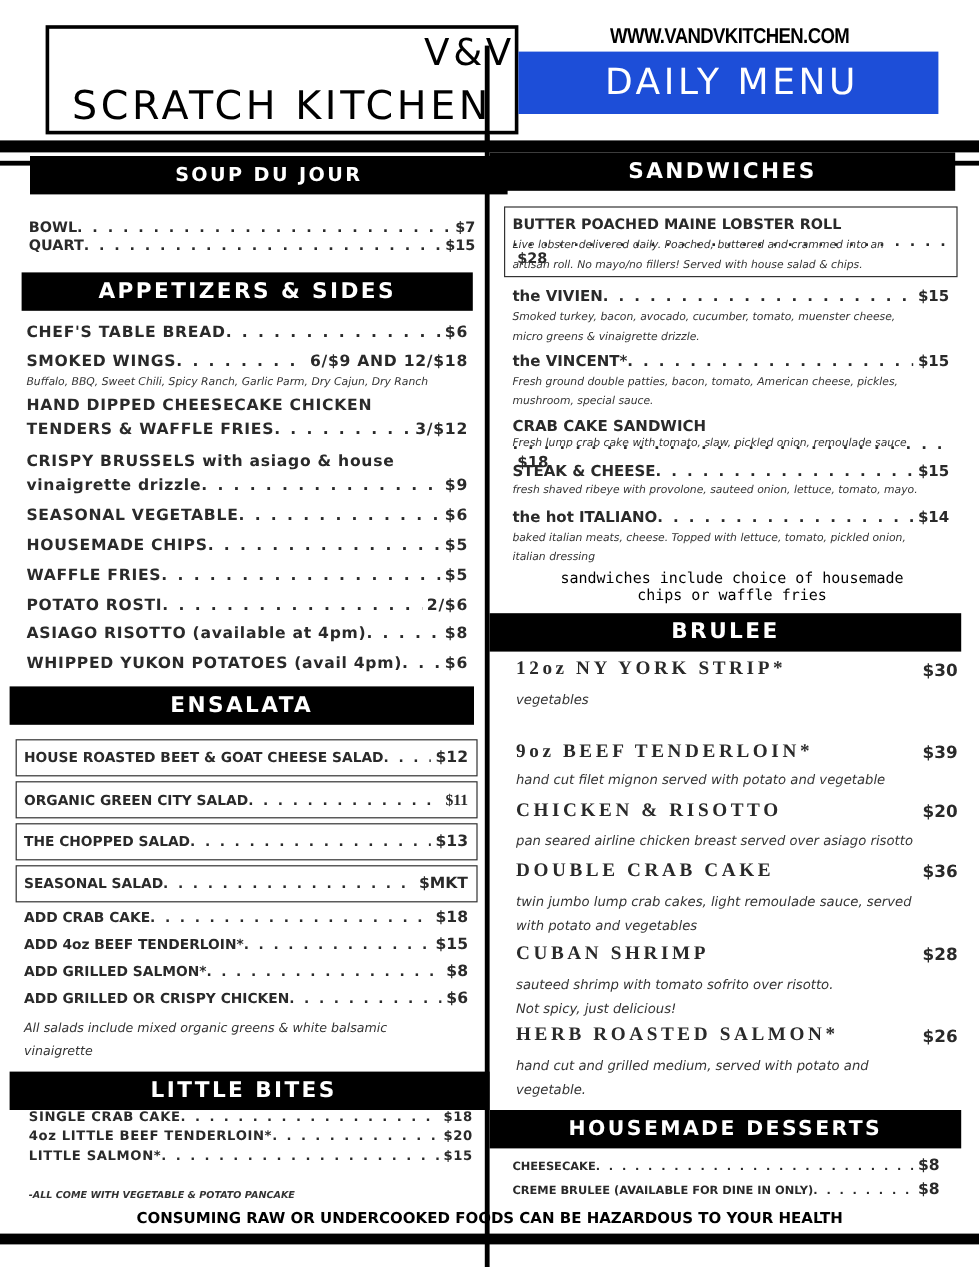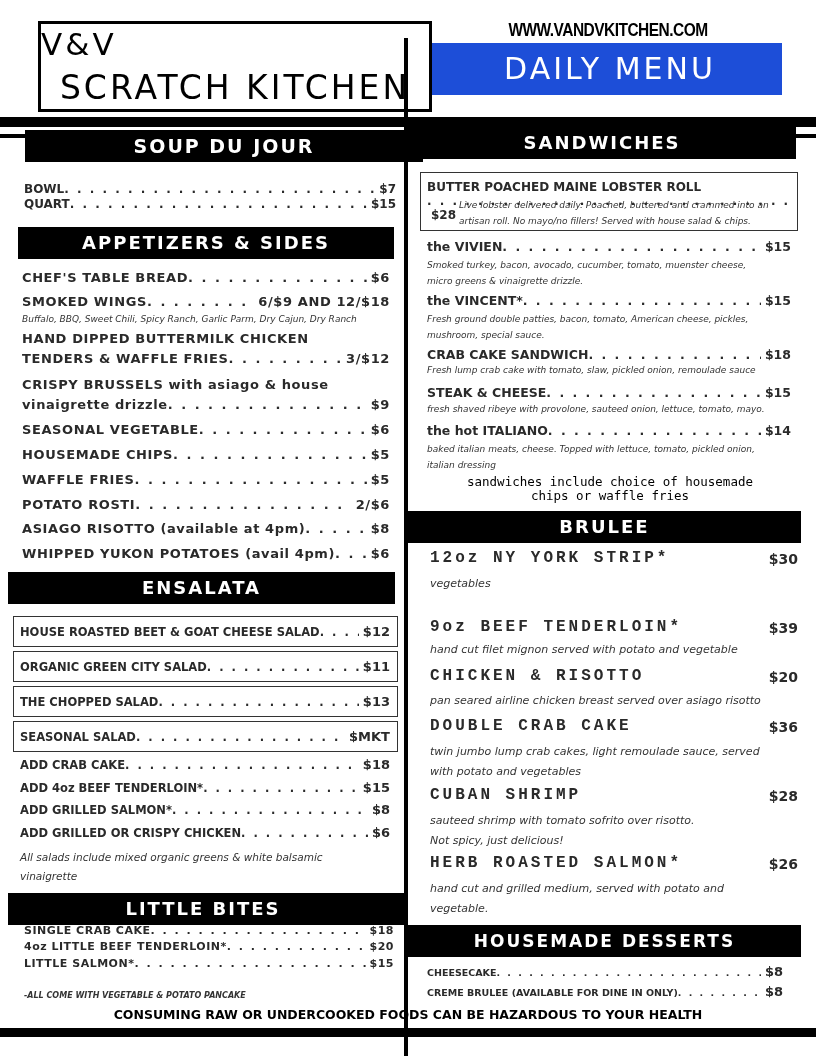--- a/index.html
+++ b/index.html
@@ -7,41 +7,41 @@
   body { position: relative; font-family: "DejaVu Sans", sans-serif; color: #222; }
 
   .abs { position: absolute; }
 
   
   .hline { position: absolute; left: 0; width: 816px; background: #000; }
   .vline { position: absolute; background: #000; }
 
   
   .title-box { left: 38px; top: 21px; width: 394px; height: 91px; border: 3px solid #000; background: #fff; }
-  .title-line1 { position: absolute; left: 0; right: 0; top: 2px; text-align: left; font-family: "DejaVu Sans", sans-serif; font-size: 31px; letter-spacing: 3px; color: #000; }
+  .title-line1 { position: absolute; left: 0; right: 0; top: 2px; text-align: right; font-family: "DejaVu Sans", sans-serif; font-size: 31px; letter-spacing: 3px; color: #000; }
   .title-line2 { position: absolute; left: 0; right: 0; top: 44px; text-align: center; font-family: "DejaVu Sans", sans-serif; font-size: 33px; letter-spacing: 3px; color: #000; white-space: nowrap; }
 
   .website { left: 432px; top: 20px; width: 352px; text-align: center; font-family: "Liberation Sans", sans-serif; font-weight: bold; font-size: 18px; letter-spacing: -0.6px; color: #000; transform: scaleX(0.86); }
   .daily-bar { left: 432px; top: 43px; width: 350px; height: 52px; background: #1d4ed8; color: #fff; text-align: center; font-size: 30px; letter-spacing: 3px; line-height: 52px; padding-left: 6px; }
 
   
   .sec-head { position: absolute; background: #000; color: #fff; text-align: center; font-family: "DejaVu Sans", sans-serif; font-weight: bold; letter-spacing: 2px; }
 
   
   .row { position: absolute; display: flex; align-items: baseline; white-space: nowrap; overflow: hidden; font-family: "DejaVu Sans", sans-serif; font-weight: bold; color: #2a2a2a; }
   .row .name { flex: 0 0 auto; }
   .row .dots { flex: 1 1 auto; overflow: hidden; white-space: nowrap; letter-spacing: 2px; }
   .row .dots::after { content: ". . . . . . . . . . . . . . . . . . . . . . . . . . . . . . . . . . . . . . . . . . . . . . . . . . . . . . . . . . . . . . . . . . . . . . . ."; }
   .row .price { flex: 0 0 auto; padding-left: 4px; }
 
   .desc { position: absolute; font-family: "DejaVu Sans", sans-serif; font-style: italic; color: #333; }
 
   .boxed { position: absolute; border: 1.5px solid #333; }
 
-  .entree-name { position: absolute; font-family: Liberation Mono, monospace; font-weight: bold; font-size: 16px; letter-spacing: 3px; color: #2a2a2a; white-space: nowrap; }
+  .entree-name { position: absolute; font-family: Liberation Serif, serif; font-weight: bold; font-size: 16px; letter-spacing: 3px; color: #2a2a2a; white-space: nowrap; }
   .entree-price { position: absolute; font-family: "DejaVu Sans", sans-serif; font-weight: bold; font-size: 14px; color: #2a2a2a; text-align: right; }
 
   .mono-note { position: absolute; font-family: "DejaVu Sans Mono", monospace; font-size: 12.5px; color: #000; text-align: center; line-height: 14px; }
 
   .footer-warning { position: absolute; left: 0; width: 816px; top: 1007px; text-align: center; font-family: "DejaVu Sans", sans-serif; font-weight: bold; font-size: 12.5px; color: #000; white-space: nowrap; }
 </style>
 </head>
 <body>
 
 <div class="hline" style="top:117px;height:10px;"></div>
@@ -53,21 +53,21 @@
   <div class="title-line1">V&amp;V</div>
   <div class="title-line2">SCRATCH KITCHEN</div>
 </div>
 <div class="vline" style="left:404px;top:38px;width:4px;height:80px;"></div>
 
 <div class="abs website">WWW.VANDVKITCHEN.COM</div>
 <div class="abs daily-bar">
   <span>DAILY MENU</span>
 </div>
 
-<div class="sec-head" style="left:25px;top:130px;width:398px;height:32px;font-size:19px;line-height:32px;">
+<div class="sec-head" style="left:25px;top:130px;width:398px;height:32px;font-size:16px;line-height:32px;">
   <span>SOUP DU JOUR</span>
 </div>
 <div class="row" style="left:24px;top:182px;width:372px;font-size:12px;">
   <span class="name">BOWL</span>
     <span class="dots"></span>
     <span class="price">$7</span>
 </div>
 <div class="row" style="left:24px;top:197px;width:372px;font-size:12px;">
   <span class="name">QUART</span>
     <span class="dots"></span>
@@ -82,21 +82,21 @@
     <span class="dots"></span>
     <span class="price">$6</span>
 </div>
 <div class="row" style="left:22px;top:294px;width:368px;font-size:13px;letter-spacing:0.6px;">
   <span class="name">SMOKED WINGS</span>
     <span class="dots"></span>
     <span class="price">6/$9 AND 12/$18</span>
 </div>
 <div class="desc" style="left:22px;top:314px;font-size:9px;">Buffalo, BBQ, Sweet Chili, Spicy Ranch, Garlic Parm, Dry Cajun, Dry Ranch</div>
 <div class="row" style="left:22px;top:331px;width:368px;font-size:13px;letter-spacing:0.6px;">
-  <span class="name">HAND DIPPED BUTTERMILK CHICKEN</span>
+  <span class="name">HAND DIPPED CHEESECAKE CHICKEN</span>
 </div>
 <div class="row" style="left:22px;top:351px;width:368px;font-size:13px;letter-spacing:0.6px;">
   <span class="name">TENDERS &amp; WAFFLE FRIES</span>
     <span class="dots"></span>
     <span class="price">3/$12</span>
 </div>
 <div class="row" style="left:22px;top:377px;width:368px;font-size:13px;letter-spacing:0.6px;">
   <span class="name">CRISPY BRUSSELS with asiago &amp; house</span>
 </div>
 <div class="row" style="left:22px;top:397px;width:368px;font-size:13px;letter-spacing:0.6px;">
@@ -141,21 +141,21 @@
 <div class="boxed" style="left:13px;top:616px;width:385px;height:31px;"></div>
 <div class="row" style="left:20px;top:624px;width:370px;font-size:11.5px;">
   <span class="name">HOUSE ROASTED BEET &amp; GOAT CHEESE SALAD</span>
     <span class="dots"></span>
     <span class="price" style="font-size:13px;">$12</span>
 </div>
 <div class="boxed" style="left:13px;top:651px;width:385px;height:31px;"></div>
 <div class="row" style="left:20px;top:659px;width:370px;font-size:11.5px;">
   <span class="name">ORGANIC GREEN CITY SALAD</span>
     <span class="dots"></span>
-    <span class="price" style="font-size:13px;">$11</span>
+    <span class="price" style="font-size:13px;font-family:Liberation Serif, serif;">$11</span>
 </div>
 <div class="boxed" style="left:13px;top:686px;width:385px;height:31px;"></div>
 <div class="row" style="left:20px;top:694px;width:370px;font-size:11.5px;">
   <span class="name">THE CHOPPED SALAD</span>
     <span class="dots"></span>
     <span class="price" style="font-size:13px;">$13</span>
 </div>
 <div class="boxed" style="left:13px;top:721px;width:385px;height:31px;"></div>
 <div class="row" style="left:20px;top:729px;width:370px;font-size:11.5px;">
   <span class="name">SEASONAL SALAD</span>
@@ -209,21 +209,21 @@
 
 <div class="sec-head" style="left:408px;top:127px;width:388px;height:32px;font-size:18px;line-height:32px;">
   <span>SANDWICHES</span>
 </div>
 <div class="boxed" style="left:420px;top:172px;width:378px;height:59px;"></div>
 <div class="row" style="left:427px;top:180px;width:364px;font-size:12px;flex-direction:column;">
   <span class="name">BUTTER POACHED MAINE LOBSTER ROLL</span>
     <span class="dots"></span>
     <span class="price">$28</span>
 </div>
-<div class="desc" style="left:427px;top:197px;font-size:9px;line-height:16px;margin-left:32px;">
+<div class="desc" style="left:427px;top:197px;font-size:9px;line-height:16px;">
   <div>Live lobster delivered daily. Poached, buttered and crammed into an</div>
   <div>artisan roll. No mayo/no fillers! Served with house salad &amp; chips.</div>
 </div>
 
 <div class="row" style="left:427px;top:239px;width:364px;font-size:12.5px;">
   <span class="name">the VIVIEN</span>
     <span class="dots"></span>
     <span class="price">$15</span>
 </div>
 <div class="desc" style="left:427px;top:257px;font-size:9px;line-height:16px;">
@@ -234,21 +234,21 @@
 <div class="row" style="left:427px;top:293px;width:364px;font-size:12.5px;">
   <span class="name">the VINCENT*</span>
     <span class="dots"></span>
     <span class="price">$15</span>
 </div>
 <div class="desc" style="left:427px;top:311px;font-size:9px;line-height:16px;">
   <div>Fresh ground double patties, bacon, tomato, American cheese, pickles,</div>
   <div>mushroom, special sauce.</div>
 </div>
 
-<div class="row" style="left:427px;top:347px;width:364px;font-size:12.5px;">
+<div class="row" style="left:427px;top:347px;width:364px;font-size:12.5px;flex-direction:column;">
   <span class="name">CRAB CAKE SANDWICH</span>
     <span class="dots"></span>
     <span class="price">$18</span>
 </div>
 <div class="desc" style="left:427px;top:365px;font-size:9px;">Fresh lump crab cake with tomato, slaw, pickled onion, remoulade sauce</div>
 
 <div class="row" style="left:427px;top:385px;width:364px;font-size:12.5px;">
   <span class="name">STEAK &amp; CHEESE</span>
     <span class="dots"></span>
     <span class="price">$15</span>

